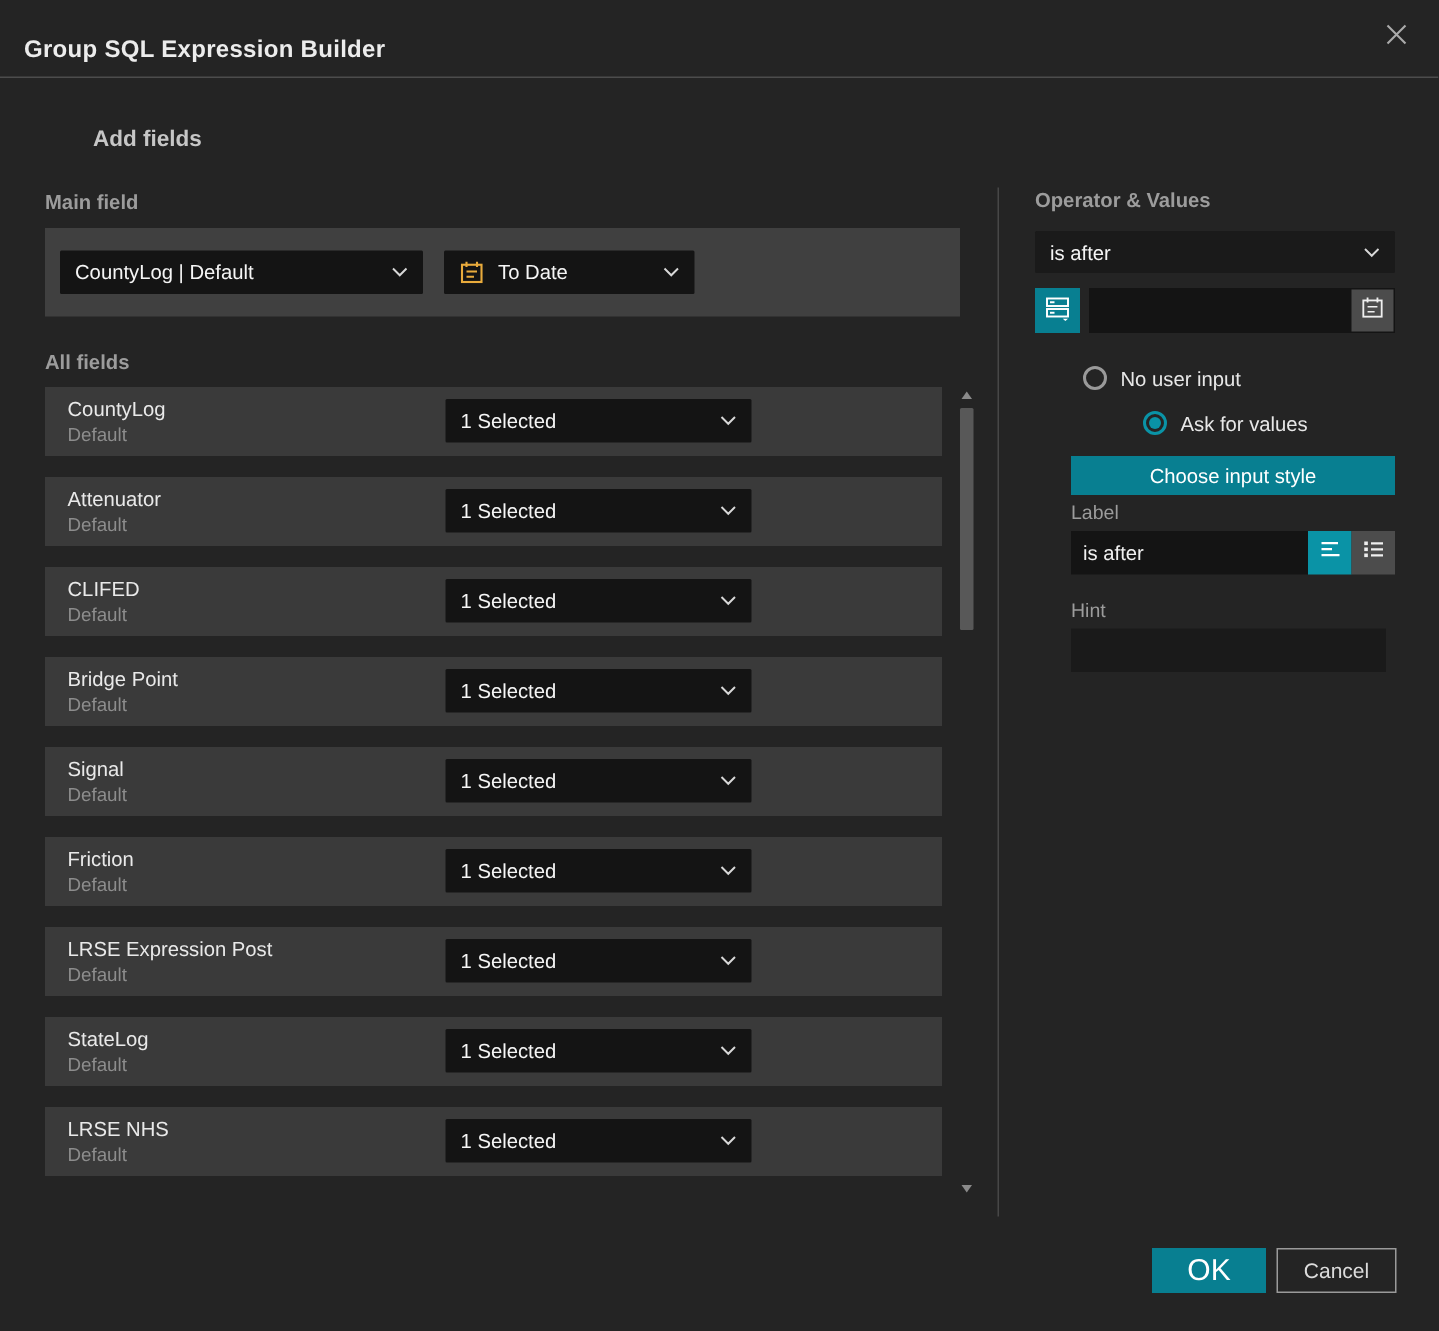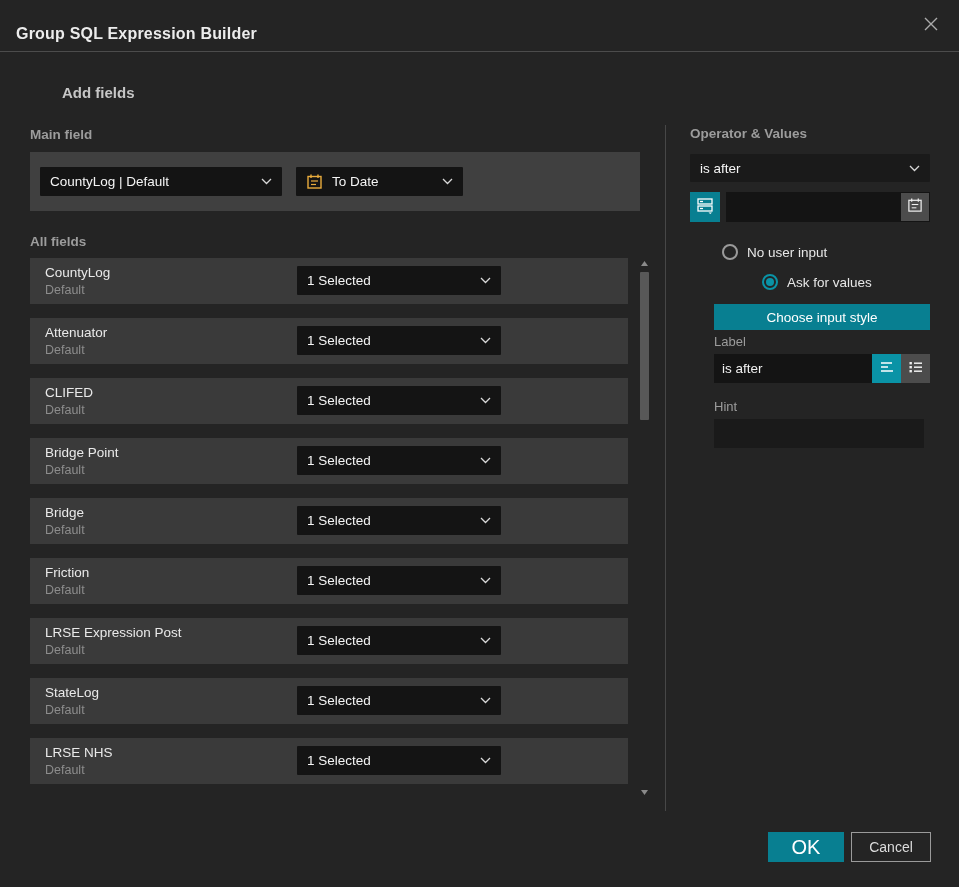--- a/index.html
+++ b/index.html
@@ -225,21 +225,21 @@
       <span class="sel-text">1 Selected</span>
       <span class="chev">
         <svg width="11" height="7" viewBox="0 0 11 7">
             <path d="M1 1 L5.5 5.5 L10 1" stroke="#d8d8d8" stroke-width="1.3" fill="none"></path>
           </svg>
       </span>
     </div>
   </div>
 
   <div class="field-row">
-    <div class="field-name">Bridge</div>
+    <div class="field-name">Signal</div>
     <div class="field-sub">Default</div>
     <div class="select row-select">
       <span class="sel-text">1 Selected</span>
       <span class="chev">
         <svg width="11" height="7" viewBox="0 0 11 7">
             <path d="M1 1 L5.5 5.5 L10 1" stroke="#d8d8d8" stroke-width="1.3" fill="none"></path>
           </svg>
       </span>
     </div>
   </div>

